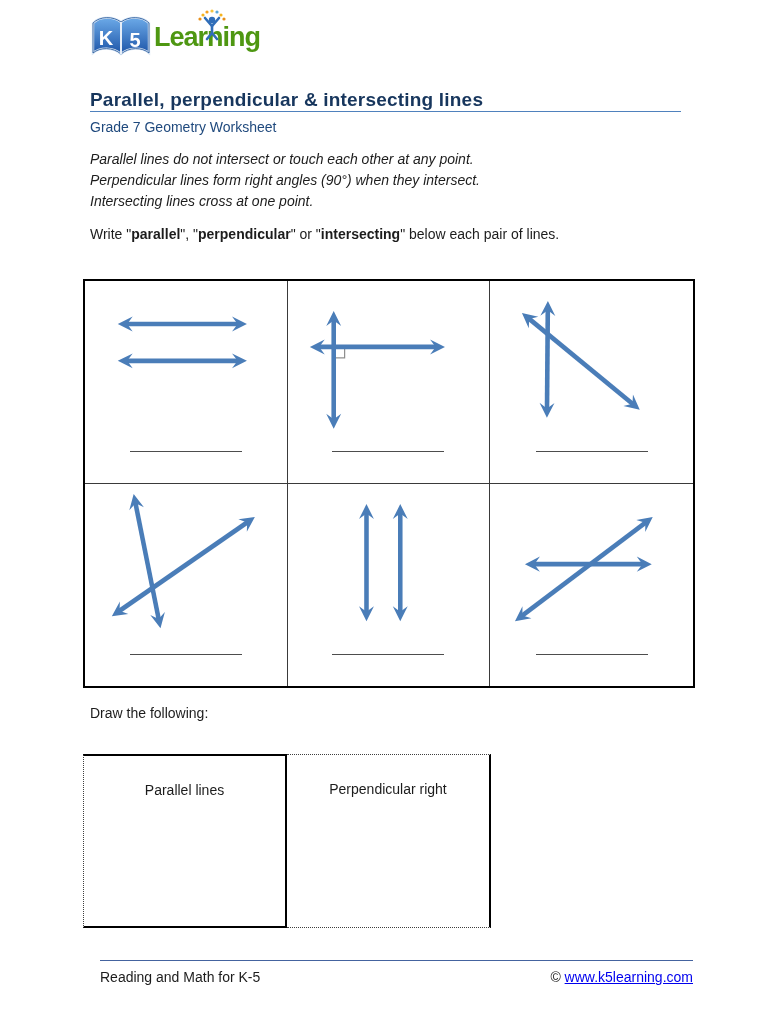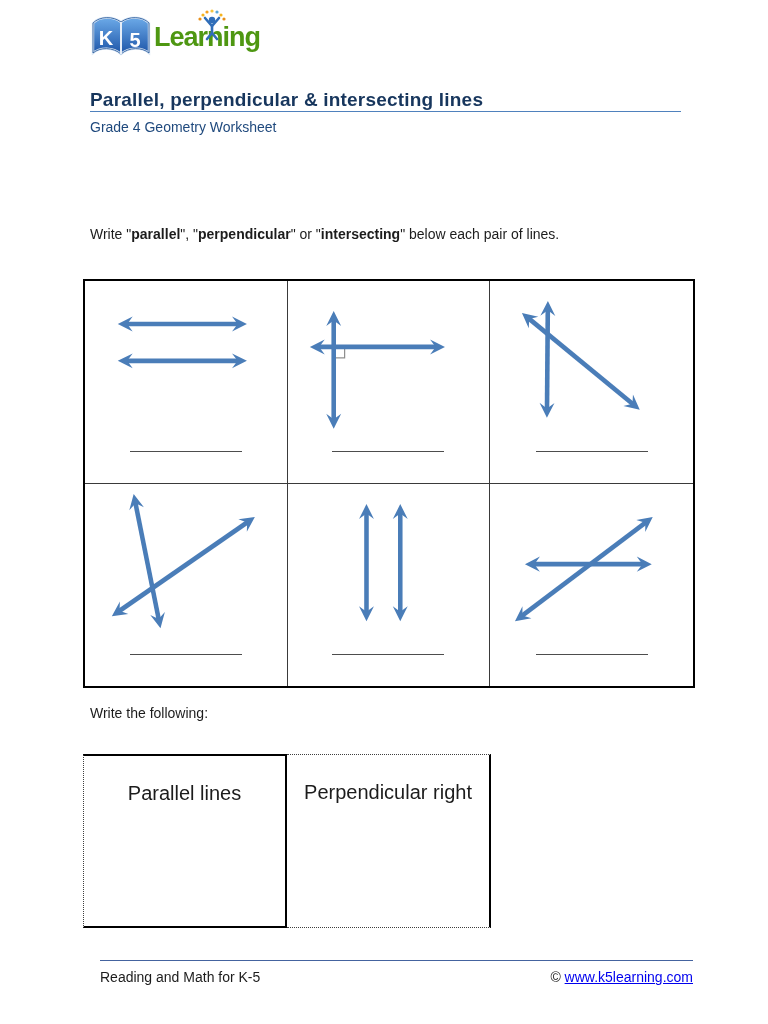--- a/index.html
+++ b/index.html
@@ -36,21 +36,21 @@
         display:grid;grid-template-columns:repeat(3,1fr);grid-template-rows:repeat(2,1fr);background:#fff;}
   .gcell{position:relative;border-right:1px solid #3a3a3a;border-bottom:1px solid #3a3a3a;}
   .gcell:nth-child(3n){border-right:none;}
   .gcell:nth-child(n+4){border-bottom:none;}
   .gcell svg{display:block;width:100%;height:100%;}
   .answer{position:absolute;left:50%;transform:translateX(-50%);top:170px;width:112px;height:0;border-top:1px solid #4d4d4d;}
 
   
   .draw-prompt{position:absolute;left:90px;top:705px;font-size:14px;}
   .draw-boxes{position:absolute;left:83px;top:754px;width:612px;height:174px;display:grid;grid-template-columns:repeat(3,1fr);box-sizing:border-box;}
-  .dbox{box-sizing:border-box;padding-top:26px;text-align:center;font-size:20px;background:#fff;}
+  .dbox{box-sizing:border-box;padding-top:26px;text-align:center;font-size:14px;background:#fff;}
   .dbox.b1{border-top:2px solid #000;border-bottom:2px solid #000;border-right:2px solid #000;border-left:1px dotted #3f3f3f;}
   .dbox.b2{border-top:1px dotted #3f3f3f;border-bottom:1px dotted #3f3f3f;border-right:2px solid #000;}
   .dbox.b3{border-top:1px dotted #3f3f3f;border-bottom:1px dotted #3f3f3f;border-right:1px solid #3f3f3f;}
 
   
   .footer{position:absolute;left:100px;top:960px;width:593px;}
   .footer-rule{border-top:1px solid var(--footer-rule-blue);height:0;}
   .footer-row{display:flex;justify-content:space-between;align-items:baseline;margin-top:8px;font-size:14px;}
   .footer-link{color:var(--link-blue);text-decoration:underline;}
 </style>
@@ -83,22 +83,27 @@
       <circle cx="27" cy="6" r="1.6" fill="#f5b31e"></circle>
       <circle cx="30" cy="10" r="1.6" fill="#e88f1a"></circle>
       <circle cx="18" cy="11" r="3.2" fill="#2f6db8"></circle>
       <path d="M11,9 L18,17 L25,9" fill="none" stroke="#2f6db8" stroke-width="2.6" stroke-linecap="round"></path>
       <line x1="18" y1="16" x2="18" y2="24" stroke="#2f6db8" stroke-width="2.6" stroke-linecap="round"></line>
       <path d="M13,30 L18,24 L23,30" fill="none" stroke="#2f6db8" stroke-width="2.6" stroke-linecap="round"></path>
     </svg>
   </div>
 
   <h1 class="title">Parallel, perpendicular &amp; intersecting lines</h1>
-  <div class="subtitle">Grade 4 Geometry Worksheet</div>
+  <div class="subtitle">Grade 7 Geometry Worksheet</div>
 
+  <div class="intro" id="introLines">
+      <div>Parallel lines do not intersect or touch each other at any point.</div>
+      <div>Perpendicular lines form right angles (90°) when they intersect.</div>
+      <div>Intersecting lines cross at one point.</div>
+    </div>
 
   <p class="write-line" id="writeLine"><span>Write "</span><b>parallel</b><span>", "</span><b>perpendicular</b><span>" or "</span><b>intersecting</b><span>" below each pair of lines.</span></p>
 
   <div class="grid" id="grid">
       <div class="gcell">
         <svg viewBox="0 0 203 202" preserveAspectRatio="none" aria-label="two horizontal parallel lines">
           <line x1="41.3" y1="43.0" x2="154.8" y2="43.0" stroke="var(--arrow-blue)" stroke-width="4.6"></line>
           <polygon points="33.0,43.0 48.0,35.5 42.5,43.0 48.0,50.5" fill="var(--arrow-blue)"></polygon>
           <polygon points="163.0,43.0 148.0,50.5 153.6,43.0 148.0,35.5" fill="var(--arrow-blue)"></polygon>
           <line x1="41.3" y1="80.0" x2="154.8" y2="80.0" stroke="var(--arrow-blue)" stroke-width="4.6"></line>
@@ -158,21 +163,21 @@
           <polygon points="35.0,80.0 50.0,72.5 44.5,80.0 50.0,87.5" fill="var(--arrow-blue)"></polygon>
           <polygon points="162.0,80.0 147.0,87.5 152.6,80.0 147.0,72.5" fill="var(--arrow-blue)"></polygon>
           <line x1="31.6" y1="132.0" x2="156.4" y2="38.0" stroke="var(--arrow-blue)" stroke-width="4.6"></line>
           <polygon points="25.0,137.0 32.5,122.0 32.5,131.3 41.5,134.0" fill="var(--arrow-blue)"></polygon>
           <polygon points="163.0,33.0 155.5,48.0 155.5,38.7 146.5,36.0" fill="var(--arrow-blue)"></polygon>
         </svg>
         <div class="answer"></div>
       </div>
     </div>
 
-  <div class="draw-prompt">Write the following:</div>
+  <div class="draw-prompt">Draw the following:</div>
   <div class="draw-boxes" id="drawBoxes">
       <div class="dbox b1"><span>Parallel lines</span></div>
       <div class="dbox b2"><span>Perpendicular right</span></div>
     </div>
 
   <div class="footer">
     <div class="footer-rule"></div>
     <div class="footer-row">
       <span>Reading and Math for K-5</span>
       <span>

